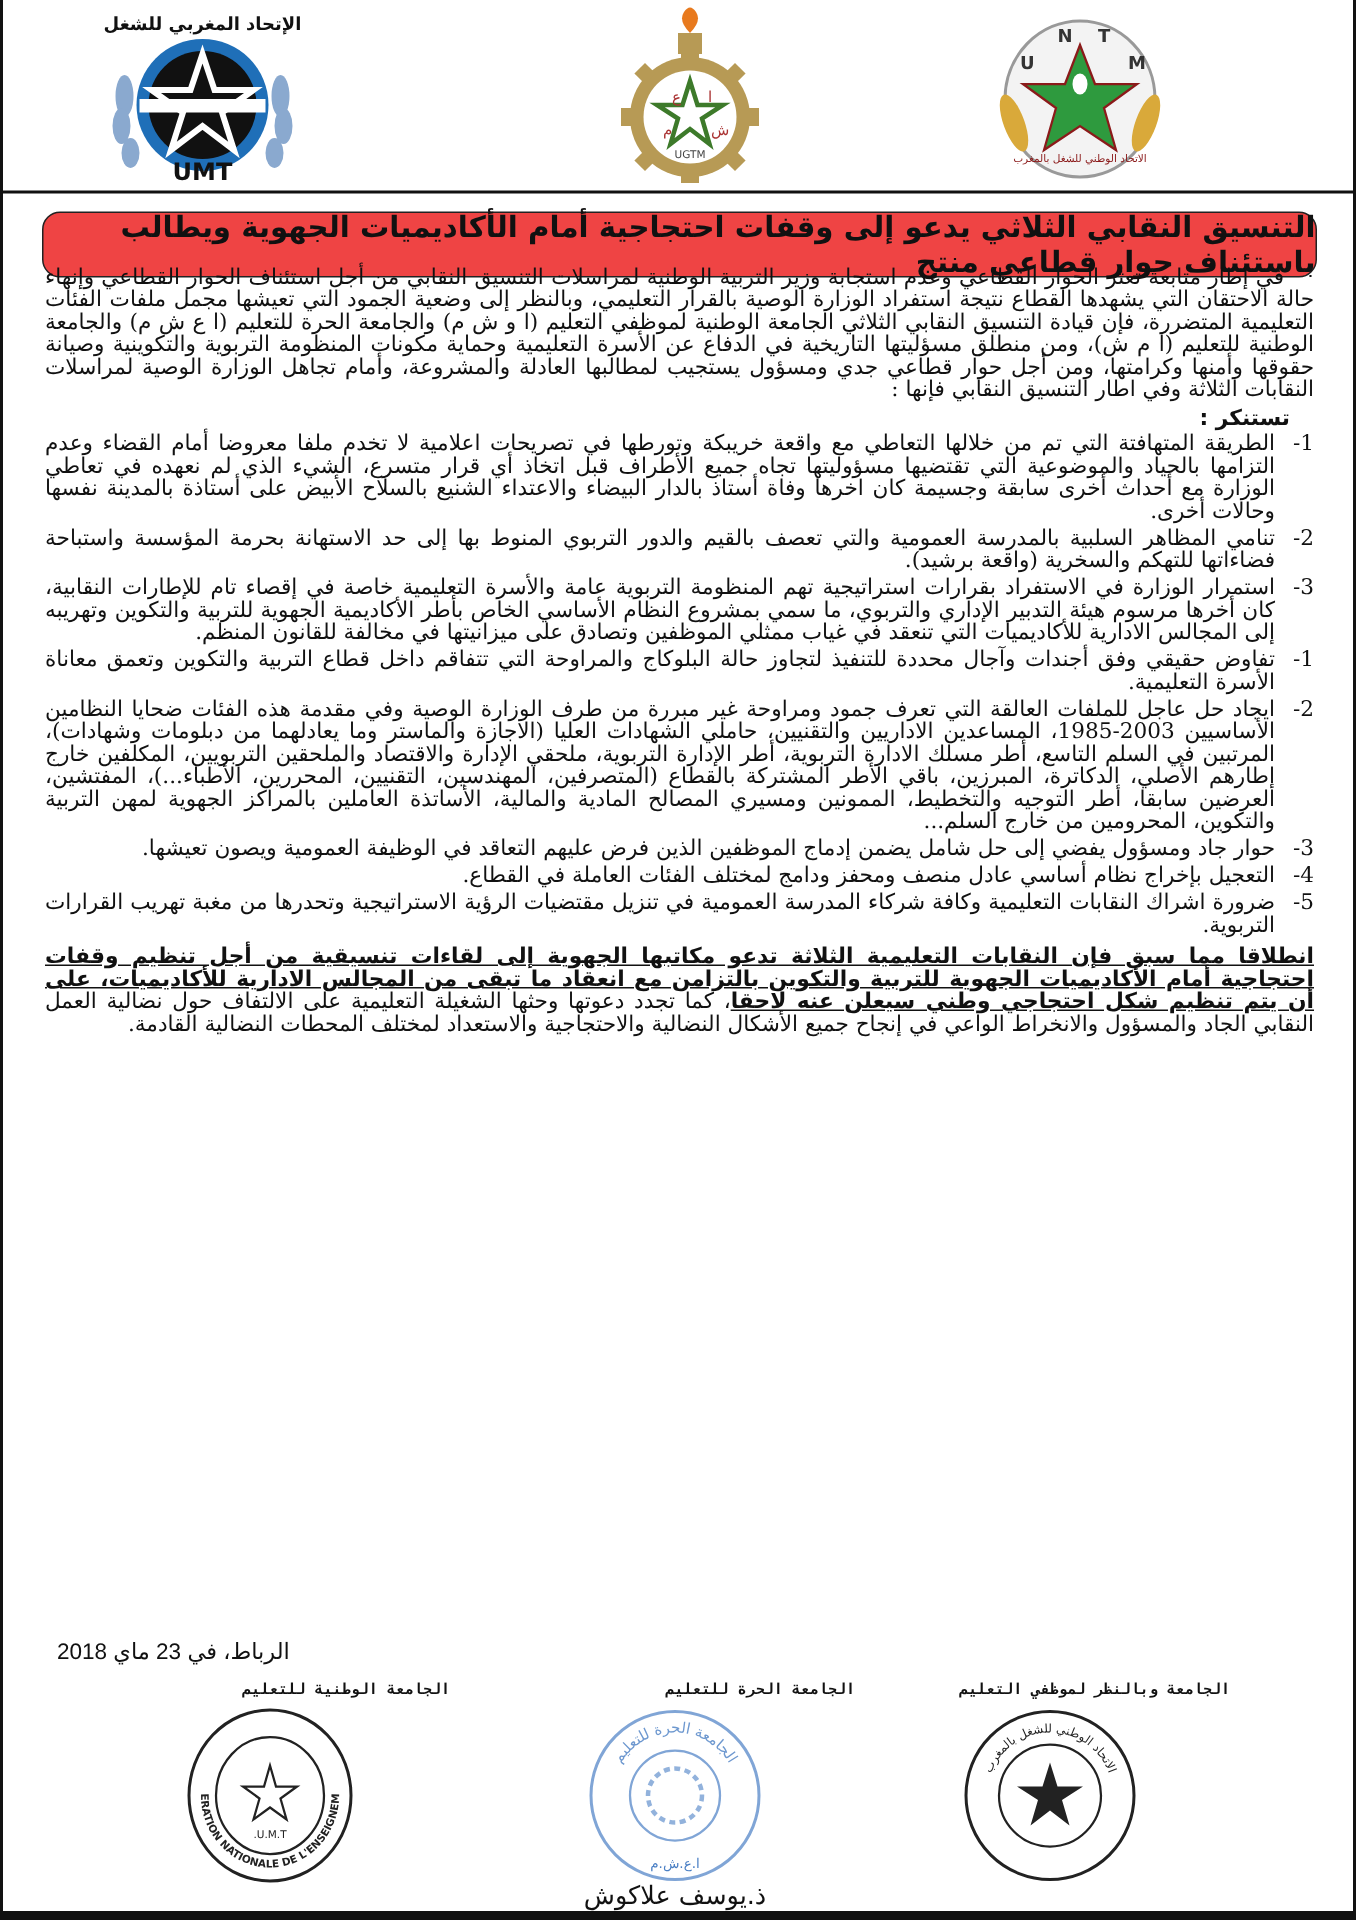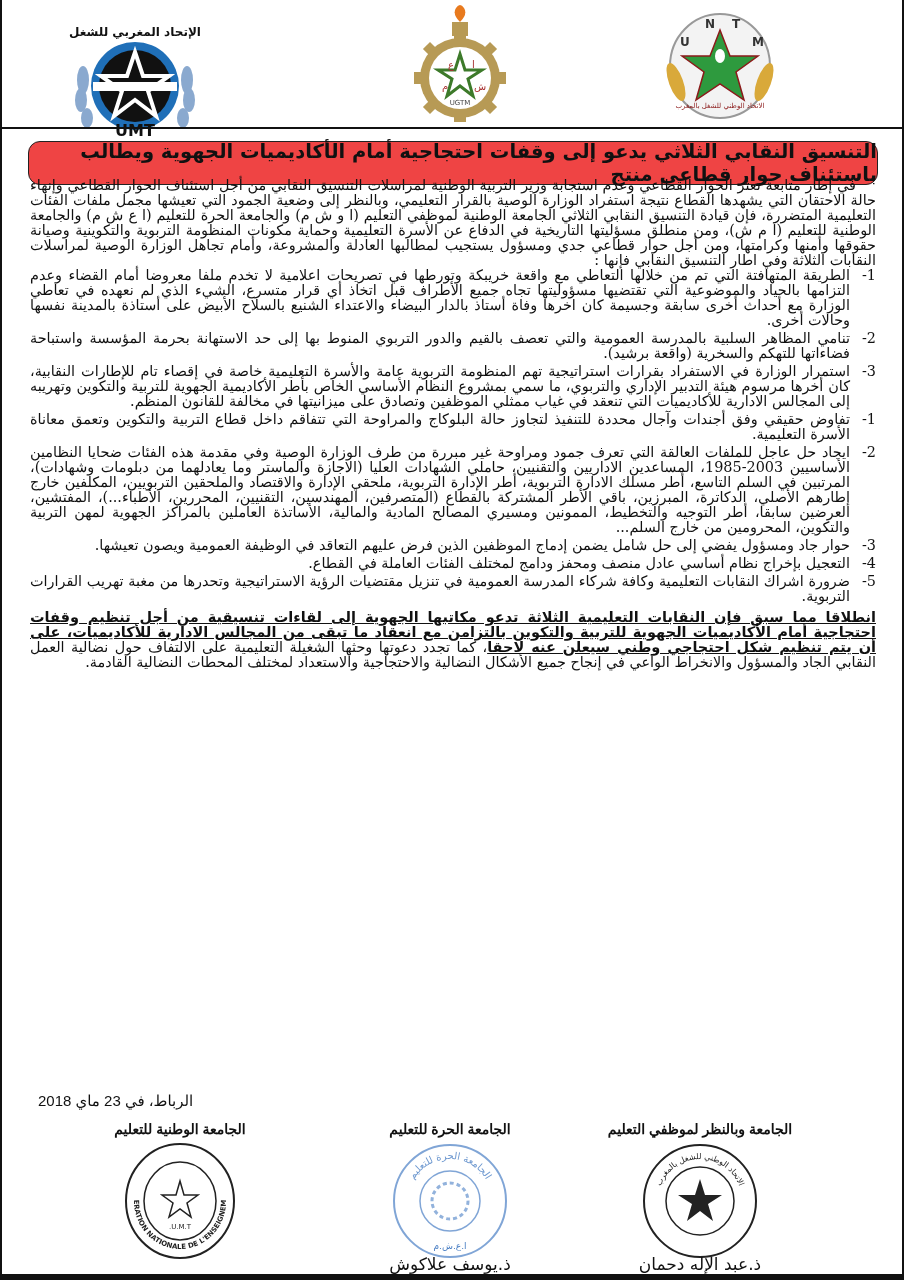--- a/index.html
+++ b/index.html
@@ -5,21 +5,21 @@
   html, body { margin:0; padding:0; background:#ffffff; }
   body { width:904px; height:1280px; position:relative; overflow:hidden;
          font-family:"DejaVu Sans", "Liberation Sans", sans-serif; color:#111; }
   .frame-left { position:absolute; left:0; top:0; width:2px; height:1280px; background:#111; }
   .frame-right { position:absolute; right:0; top:0; width:2px; height:1280px; background:#111; }
   .frame-bottom { position:absolute; left:0; bottom:0; width:904px; height:6px; background:#111; }
   .header-rule { position:absolute; left:0; top:127px; width:904px; height:2px; background:#111; }
 
   .logo { position:absolute; top:4px; width:140px; height:118px; }
   .logo svg { width:100%; height:100%; }
-  #logo-umt { left:65px;margin-top:16px; }
+  #logo-umt { left:65px; }
   #logo-ugtm { left:390px; }
   #logo-untm { left:650px; }
 
   .title-box { position:absolute; left:28px; top:141px; width:848px; height:42px;
                border:1.5px solid #222; border-radius:12px; background:#ef4444;
                display:flex; align-items:center; justify-content:center; }
   .title-box h1 { margin:0; font-size:19.5px; font-weight:bold; direction:rtl;
                   font-family:"DejaVu Sans", sans-serif; letter-spacing:-0.2px; }
 
   .content { position:absolute; left:30px; top:178px; width:846px; direction:rtl; text-align:justify;
@@ -29,21 +29,21 @@
   .section-head { font-weight:bold; font-family:"DejaVu Sans", sans-serif; font-size:14.5px; margin:4px 16px 2px 0 !important; }
   .item { display:flex; margin:0 0 3px 0; }
   .item .num { flex:0 0 auto; width:26px; }
   .item .txt { flex:1; }
   .conclusion { margin-top:6px !important; }
   .conclusion .bold-u { font-weight:bold; text-decoration:underline; font-family:"DejaVu Sans", sans-serif; font-size:14.5px; }
 
   .date { position:absolute; left:38px; top:1092px; font-family:Liberation Sans, sans-serif; font-size:15px; direction:rtl; }
 
   .sig { position:absolute; top:1121px; width:240px; text-align:center; direction:rtl; }
-  .sig .org { font-weight:bold; font-size:14px; font-family:Liberation Sans, sans-serif; }
+  .sig .org { font-weight:bold; font-size:10px; font-family:Liberation Mono, monospace;text-align:right; }
   .sig .stamp { width:120px; height:122px; margin:4px auto 0 auto; }
   .sig .stamp svg { width:100%; height:100%; }
   .sig .name { position:absolute; left:0; right:0; top:133px; font-size:17px; font-family:"DejaVu Sans", sans-serif; }
   #sig-right { left:580px; }
   #sig-mid { left:330px; }
   #sig-left { left:60px; }
 </style>
 </head>
 <body>
 
@@ -114,20 +114,21 @@
 
 <div class="header-rule"></div>
 
 <div class="title-box">
   <h1>التنسيق النقابي الثلاثي يدعو إلى وقفات احتجاجية أمام الأكاديميات الجهوية ويطالب باستئناف حوار قطاعي منتج</h1>
 </div>
 
 <div class="content">
   <p class="intro">في إطار متابعة تعثر الحوار القطاعي وعدم استجابة وزير التربية الوطنية لمراسلات التنسيق النقابي من أجل استئناف الحوار القطاعي وإنهاء حالة الاحتقان التي يشهدها القطاع نتيجة استفراد الوزارة الوصية بالقرار التعليمي، وبالنظر إلى وضعية الجمود التي تعيشها مجمل ملفات الفئات التعليمية المتضررة، فإن قيادة التنسيق النقابي الثلاثي الجامعة الوطنية لموظفي التعليم (ا و ش م) والجامعة الحرة للتعليم (ا ع ش م) والجامعة الوطنية للتعليم (ا م ش)، ومن منطلق مسؤليتها التاريخية في الدفاع عن الأسرة التعليمية وحماية مكونات المنظومة التربوية والتكوينية وصيانة حقوقها وأمنها وكرامتها، ومن أجل حوار قطاعي جدي ومسؤول يستجيب لمطالبها العادلة والمشروعة، وأمام تجاهل الوزارة الوصية لمراسلات النقابات الثلاثة وفي اطار التنسيق النقابي فإنها :</p>
 
+  <p class="section-head">تستنكر :</p>
   <div class="item">
     <span class="num">1-</span>
     <span class="txt">الطريقة المتهافتة التي تم من خلالها التعاطي مع واقعة خريبكة وتورطها في تصريحات اعلامية لا تخدم ملفا معروضا أمام القضاء وعدم التزامها بالحياد والموضوعية التي تقتضيها مسؤوليتها تجاه جميع الأطراف قبل اتخاذ أي قرار متسرع، الشيء الذي لم نعهده في تعاطي الوزارة مع أحداث أخرى سابقة وجسيمة كان اخرها وفاة أستاذ بالدار البيضاء والاعتداء الشنيع بالسلاح الأبيض على أستاذة بالمدينة نفسها وحالات أخرى.</span>
   </div>
   <div class="item">
     <span class="num">2-</span>
     <span class="txt">تنامي المظاهر السلبية بالمدرسة العمومية والتي تعصف بالقيم والدور التربوي المنوط بها إلى حد الاستهانة بحرمة المؤسسة واستباحة فضاءاتها للتهكم والسخرية (واقعة برشيد).</span>
   </div>
   <div class="item">
     <span class="num">3-</span>
@@ -164,21 +165,20 @@
   <div class="org">الجامعة وبالنظر لموظفي التعليم</div>
   <div class="stamp">
     <svg viewBox="0 0 120 122">
       <circle cx="60" cy="60" r="56" fill="none" stroke="#222" stroke-width="2"></circle>
       <circle cx="60" cy="60" r="34" fill="none" stroke="#222" stroke-width="1.5"></circle>
       <polygon points="60,38 65,54 82,54 68,63 73,80 60,70 47,80 52,63 38,54 55,54" fill="#222"></polygon>
       <path id="arcR" d="M18,60 A42,42 0 0,1 102,60" fill="none"></path>
       <text font-size="8" fill="#222"><textPath href="#arcR" startOffset="50%" text-anchor="middle">الاتحاد الوطني للشغل بالمغرب</textPath></text>
     </svg>
   </div>
-  <div class="name">ذ.عبد الإله دحمان</div>
 </div>
 
 <div class="sig" id="sig-mid">
   <div class="org">الجامعة الحرة للتعليم</div>
   <div class="stamp">
     <svg viewBox="0 0 120 122">
       <circle cx="60" cy="60" r="56" fill="none" stroke="#4a7fc4" stroke-width="2" opacity="0.7"></circle>
       <circle cx="60" cy="60" r="30" fill="none" stroke="#4a7fc4" stroke-width="1.5" opacity="0.7"></circle>
       <circle cx="60" cy="60" r="18" fill="none" stroke="#4a7fc4" stroke-width="3" stroke-dasharray="4 3" opacity="0.6"></circle>
       <path id="arcM" d="M18,60 A42,42 0 0,1 102,60" fill="none"></path>

